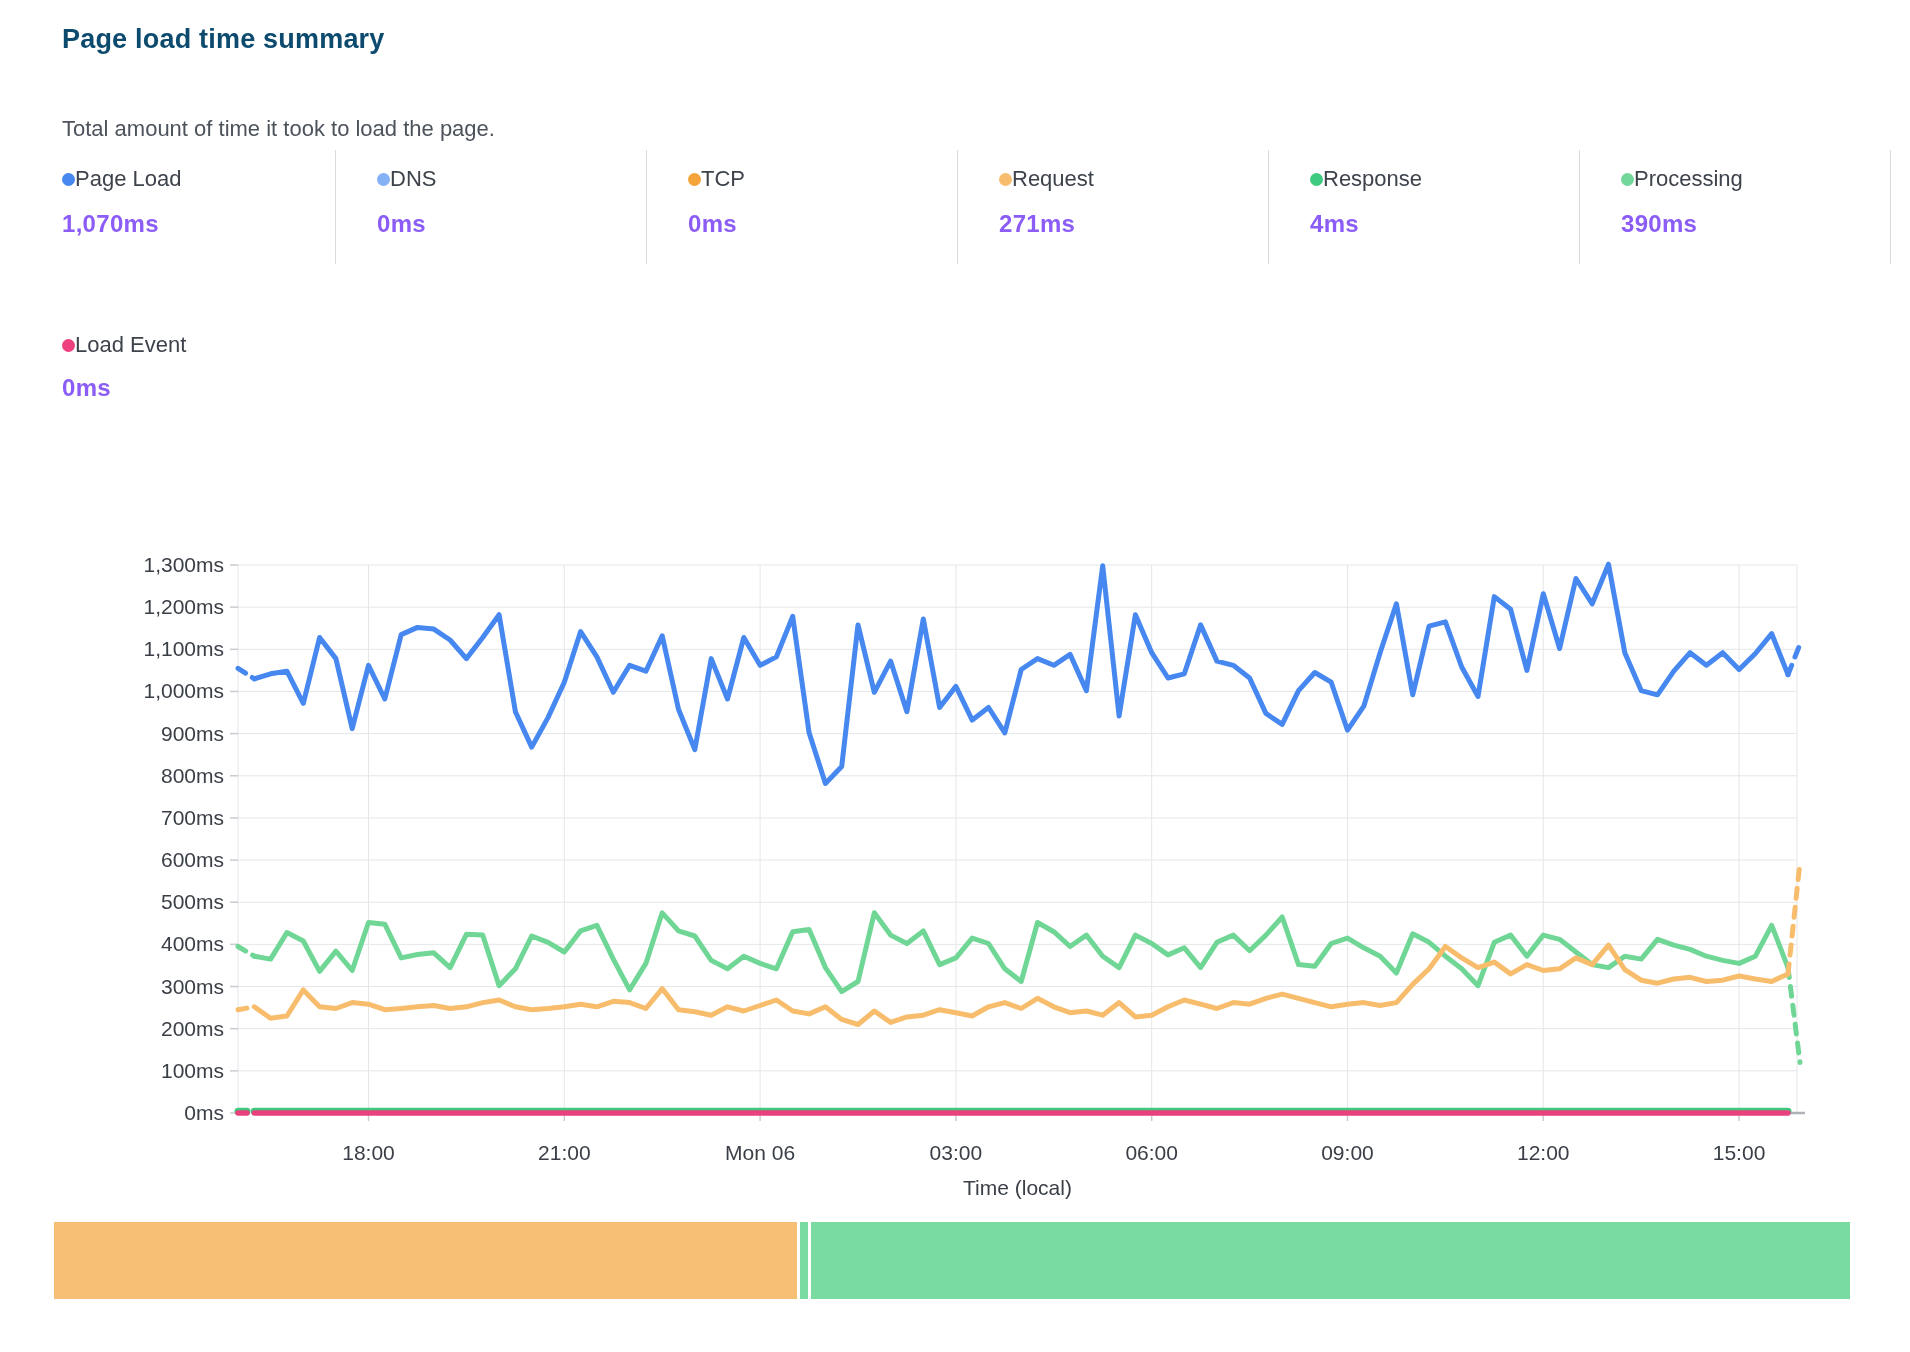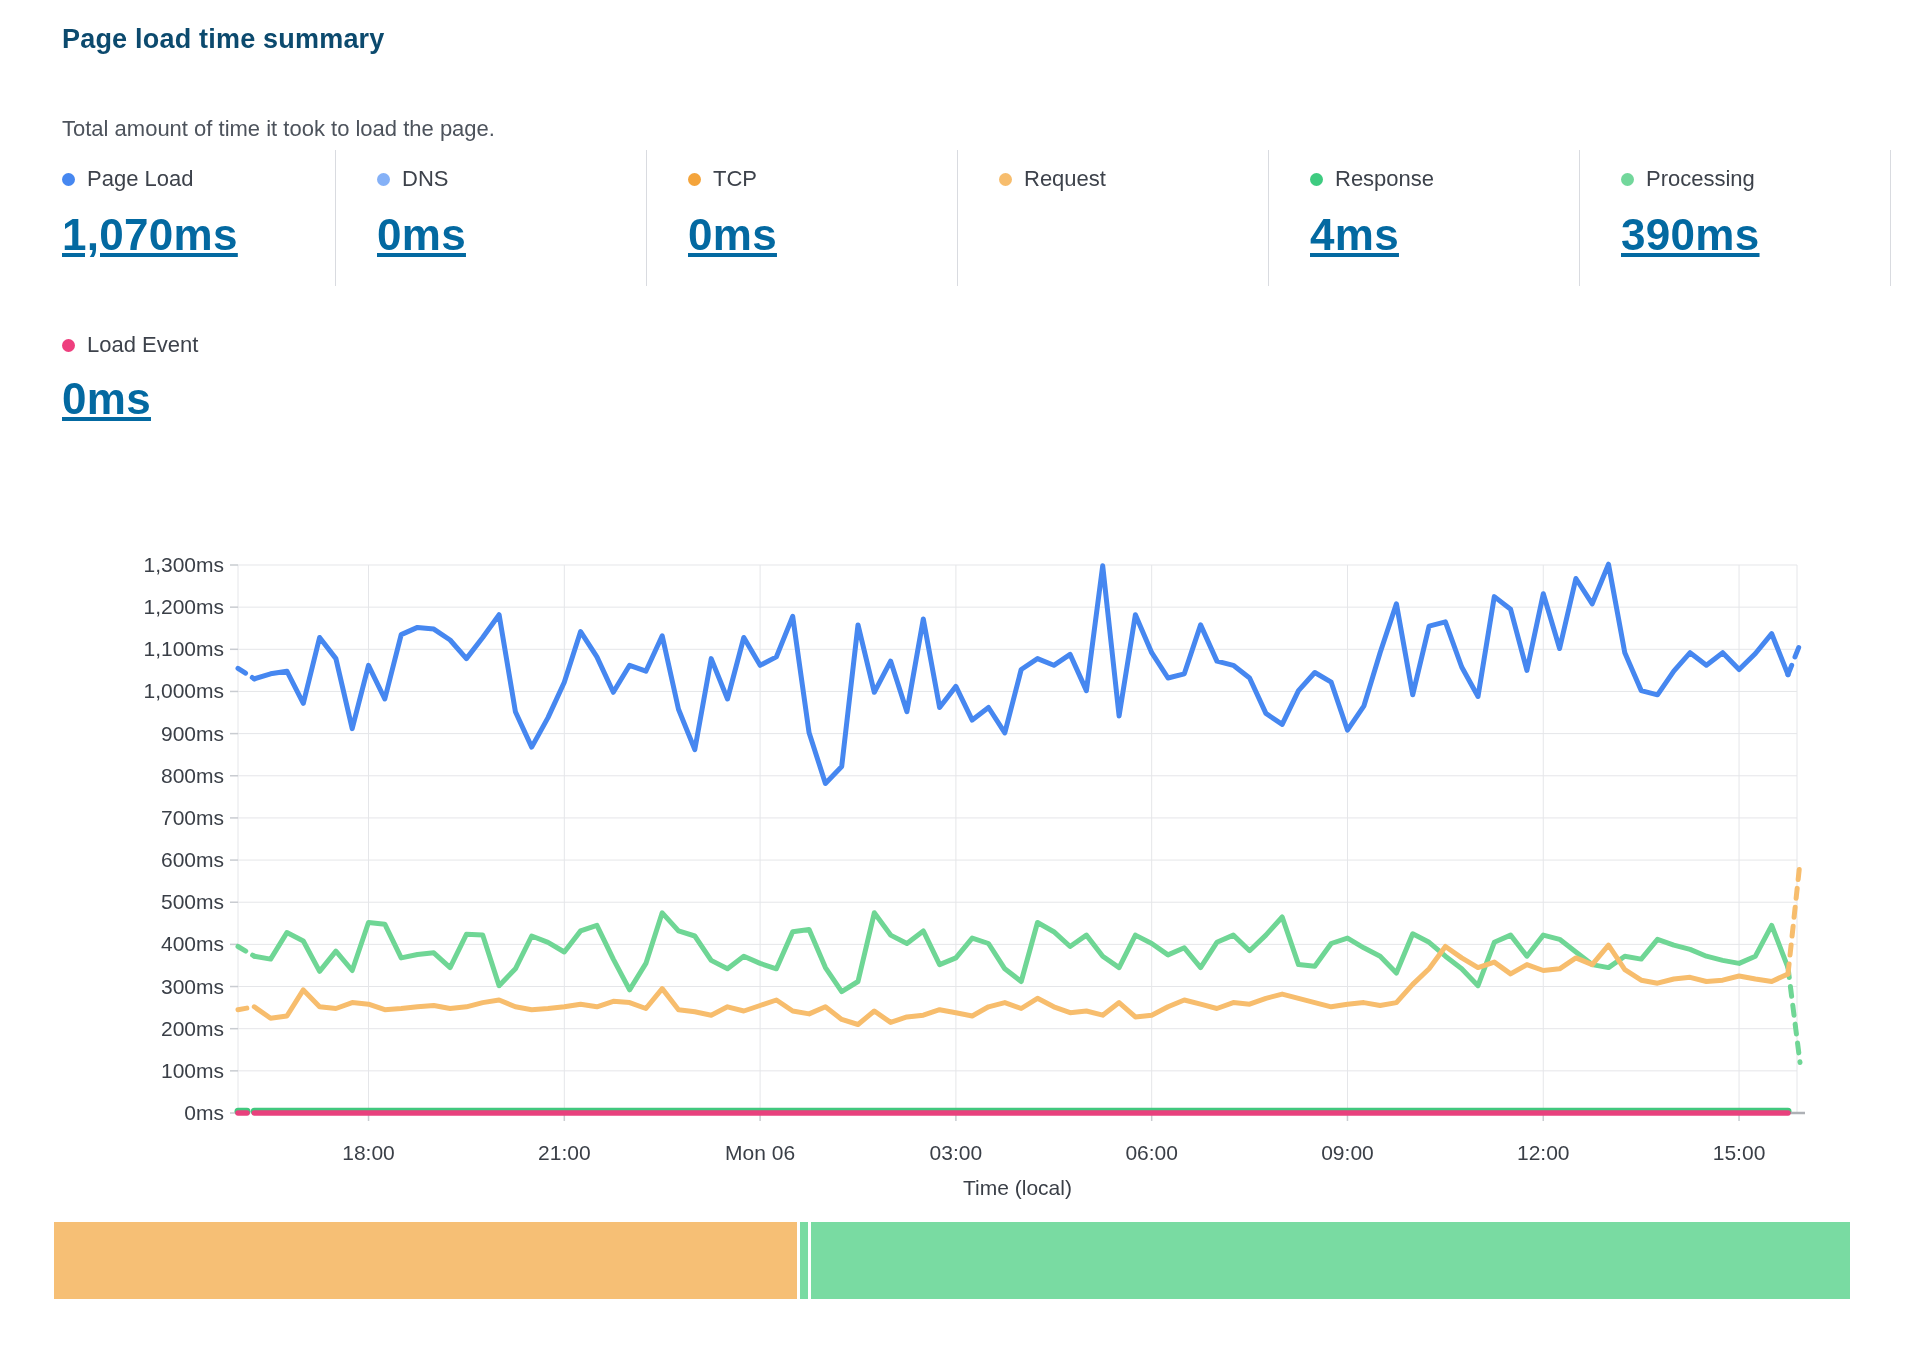--- a/index.html
+++ b/index.html
@@ -5,24 +5,24 @@
   html,body{margin:0;padding:0;}
   body{
     width:1910px;height:1352px;background:#ffffff;position:relative;overflow:hidden;
     font-family:"Liberation Sans",sans-serif;
   }
   .title{position:absolute;left:62px;top:24px;font-size:27px;font-weight:bold;color:#0c4a6e;letter-spacing:.2px;}
   .subtitle{position:absolute;left:62px;top:82px;font-size:22px;color:#4d535c;margin-top:34px;}
   .metrics{position:absolute;left:62px;top:150px;display:flex;}
   .metric{flex:0 0 311px;box-sizing:border-box;border-right:1px solid #d9dbe0;padding:16px 0 26px 41px;}
   .metric.first{flex-basis:274px;padding-left:0;}
-  .metric-head{display:flex;align-items:center;gap:12px;}
+  .metric-head{display:flex;align-items:center;}
   .dot{width:13px;height:13px;border-radius:50%;background:#999;flex:0 0 13px;}
   .metric-label{font-size:22px;color:#3d424b;}
-  .metric-value{margin-top:18px;font-size:44px;font-weight:bold;color:#0369a1;letter-spacing:.3px;text-decoration:underline;}
+  .metric-value{margin-top:18px;font-size:24px;font-weight:bold;color:#8b5cf6;letter-spacing:.3px;}
   .load-event{position:absolute;left:62px;top:332px;}
   .load-event .metric-value{margin-top:16px;}
   #chart{position:absolute;left:54px;top:528px;}
   .status-bar{position:absolute;left:54px;top:1222px;width:1803px;height:77px;display:flex;}
   .status-bar .seg{height:100%;}
   .status-bar .gap{flex:0 0 3px;height:100%;background:#ffffff;}
   text{font-family:"Liberation Sans",sans-serif;}
 </style>
 </head>
 <body>
@@ -50,20 +50,21 @@
       <span class="dot" style="background: rgb(244, 164, 59);"></span>
       <span class="metric-label">TCP</span>
     </div>
     <div class="metric-value">0ms</div>
   </div>
   <div class="metric">
     <div class="metric-head">
       <span class="dot" style="background: rgb(247, 189, 109);"></span>
       <span class="metric-label">Request</span>
     </div>
+    <div class="metric-value">271ms</div>
   </div>
   <div class="metric">
     <div class="metric-head">
       <span class="dot" style="background: rgb(62, 203, 128);"></span>
       <span class="metric-label">Response</span>
     </div>
     <div class="metric-value">4ms</div>
   </div>
   <div class="metric">
     <div class="metric-head">

